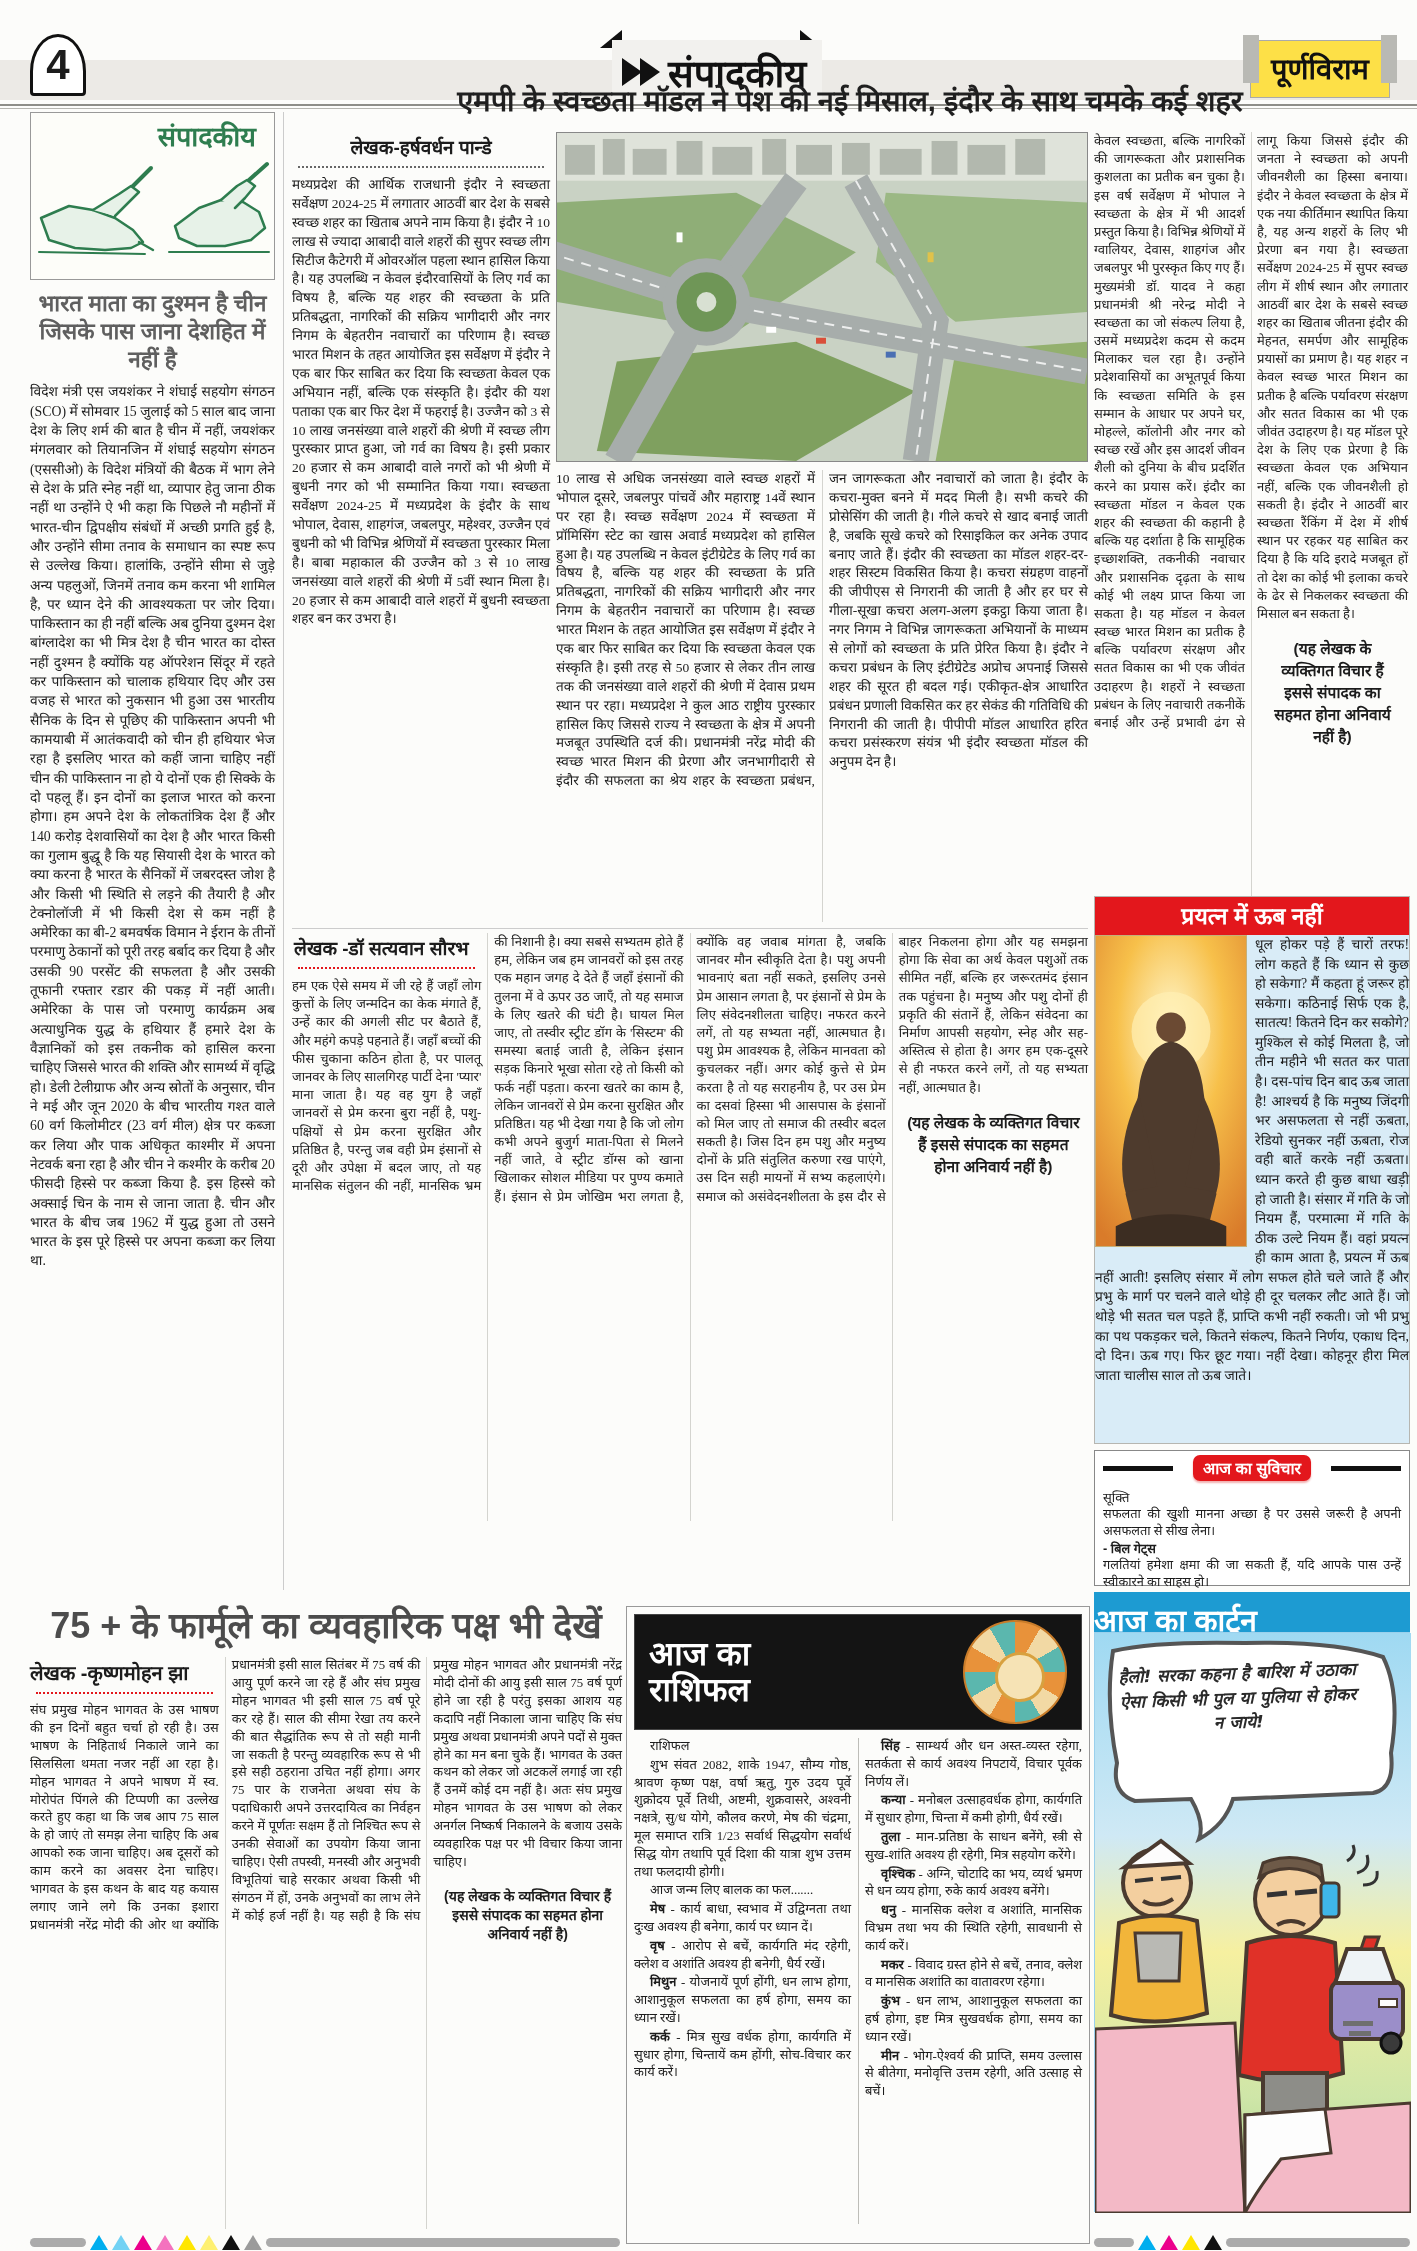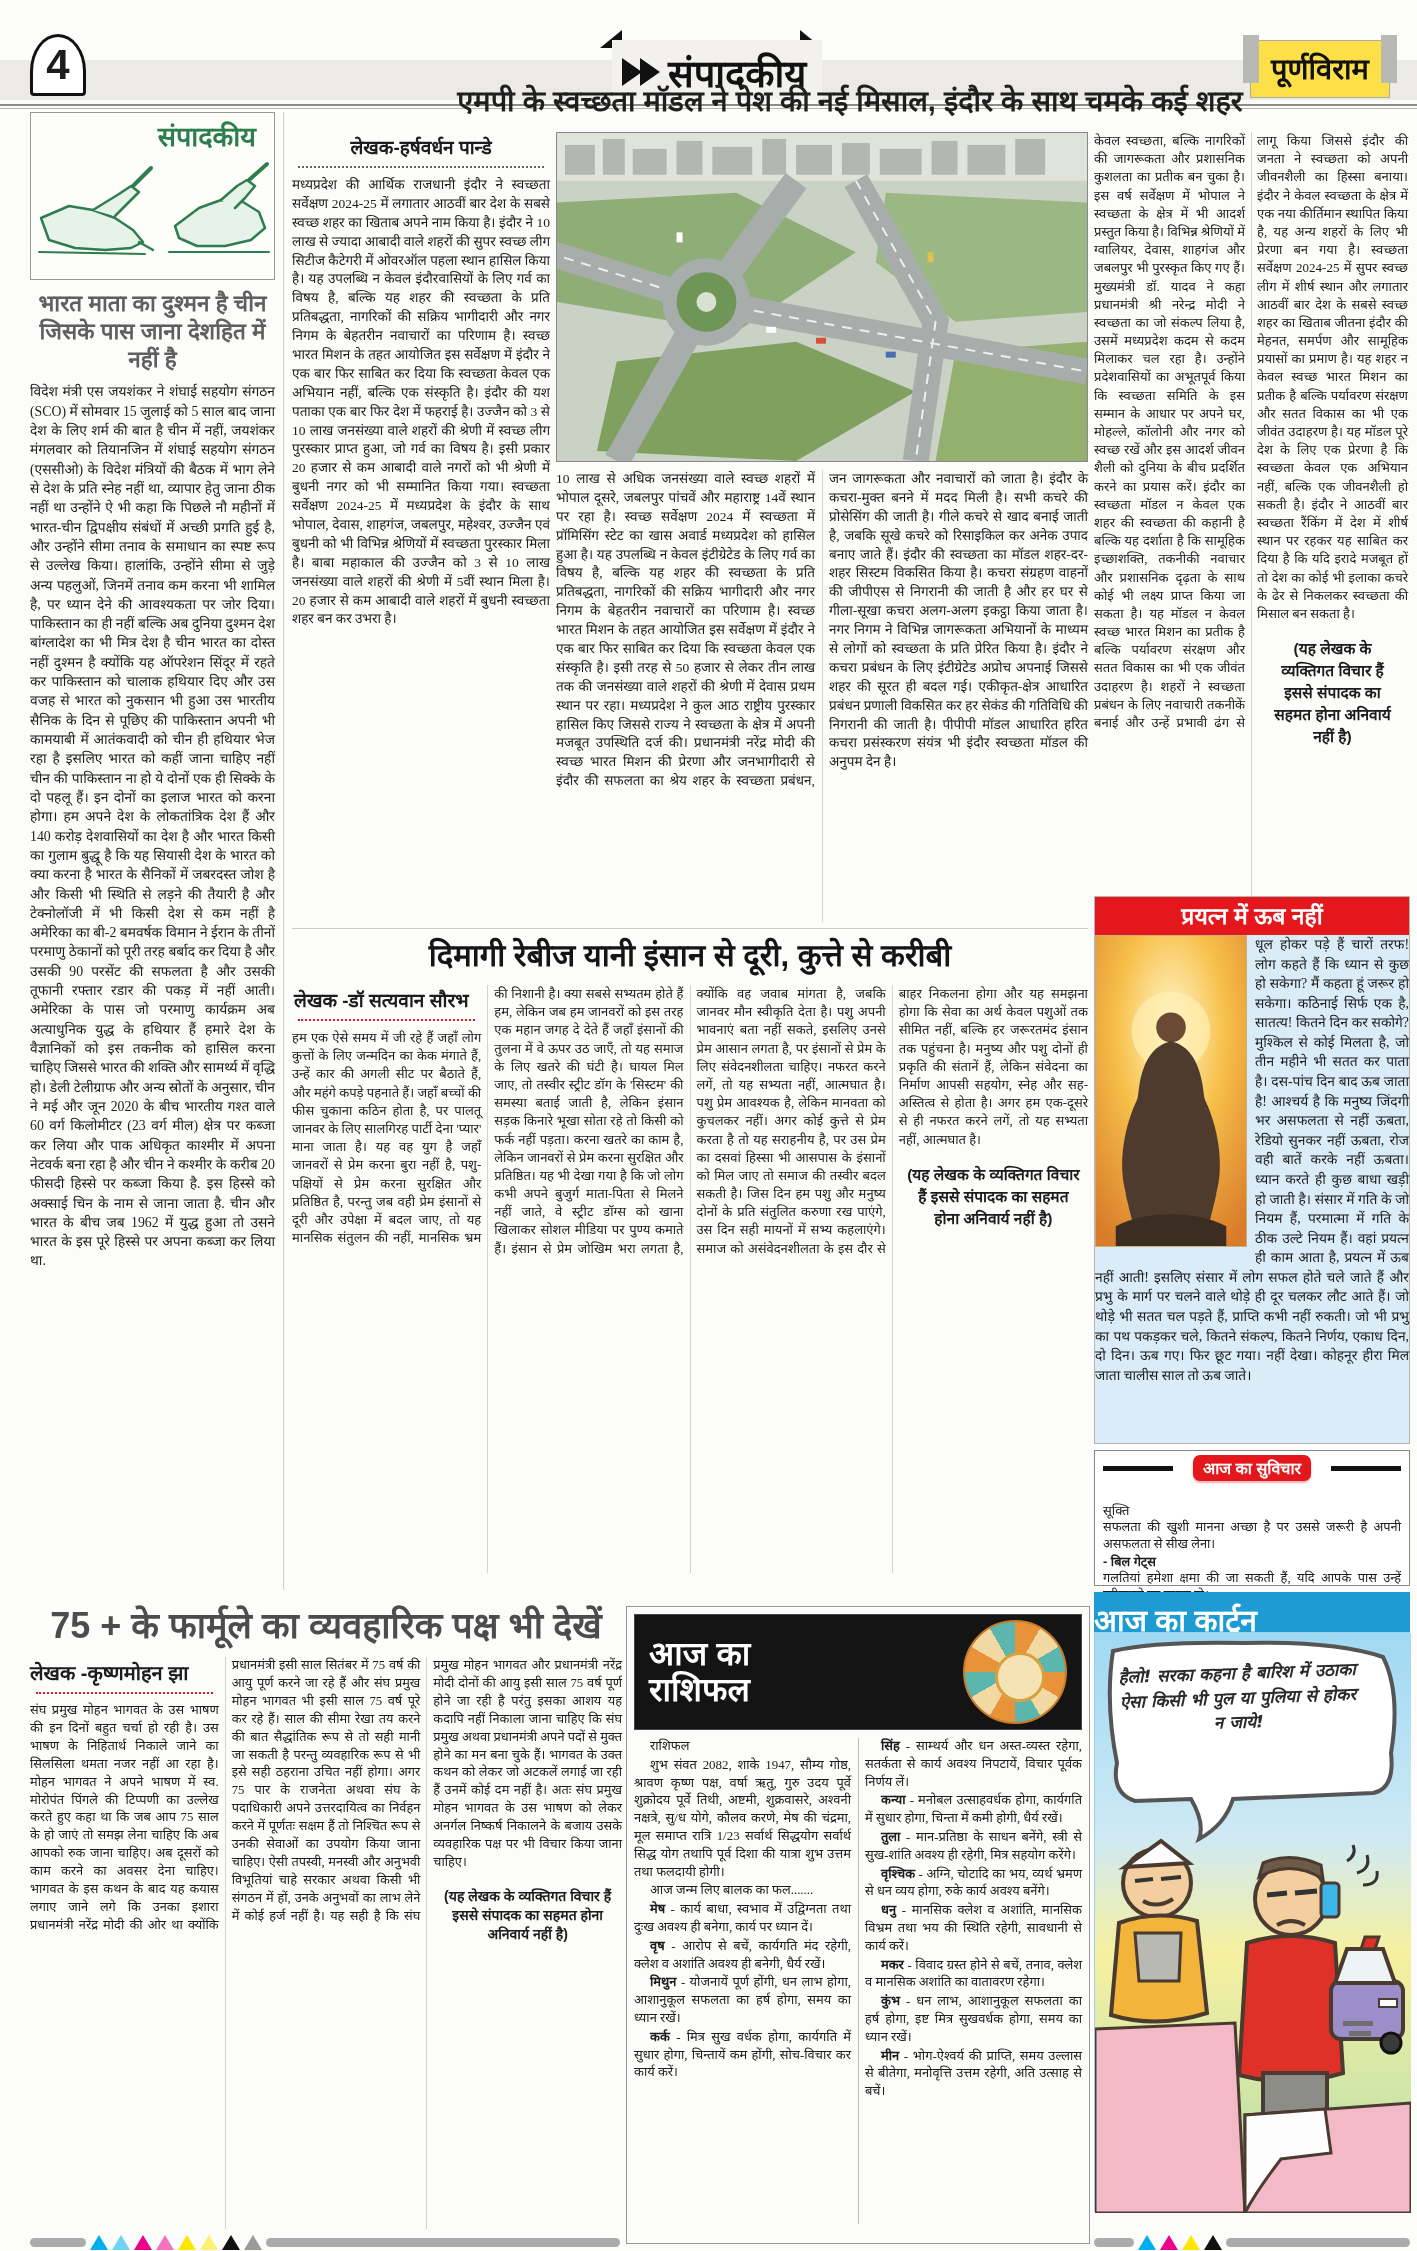--- a/index.html
+++ b/index.html
@@ -62,21 +62,21 @@
   #rab-body .byline{font-size:19px;text-align:left;padding-left:2px;}
 
   
   #prayatna{position:absolute;left:1094px;top:896px;width:316px;height:548px;border:1px solid #b6b6b1;}
   .pray-head{background:var(--accent-red);color:#fff;font-family:"Liberation Sans",sans-serif;font-weight:bold;font-size:23px;text-align:center;height:38px;line-height:38px;}
   .pray-body{background:var(--lightblue-bg);height:508px;font-size:13.8px;line-height:1.42;text-align:justify;}
   .pray-img{float:left;width:152px;height:312px;margin:0 8px 4px 0;border:1px solid #c5b07a;}
 
   
   #suvichar{position:absolute;left:1094px;top:1450px;width:316px;height:136px;border:1px solid #888;background:#fff;padding:4px 8px;}
-  .suv-head{display:flex;align-items:center;gap:20px;margin-bottom:20px;}
+  .suv-head{display:flex;align-items:center;gap:20px;margin-bottom:7px;}
   .suv-line{flex:1;height:5px;background:#111;}
   .suv-badge{background:var(--accent-red);color:#fff;font-family:"Liberation Sans",sans-serif;font-weight:bold;font-size:16px;padding:2px 10px;border-radius:7px;box-shadow:0 2px 2px #f2b0b0;}
   .suv-label{font-size:13px;}
   .suv-quote{font-size:12.8px;line-height:1.3;text-align:justify;}
   .suv-author{font-family:"Liberation Sans",sans-serif;font-weight:bold;font-size:12.8px;}
 
   
   #formula{position:absolute;left:30px;top:1598px;width:592px;height:646px;}
   .for-headline{font-family:"Liberation Sans",sans-serif;font-weight:bold;font-size:36px;color:#4c4c4c;margin:2px 0 8px;text-align:center;}
   #for-body{column-count:3;column-gap:13px;column-rule:1px solid #d4d4cf;height:572px;font-size:12.8px;}
@@ -203,21 +203,20 @@
   <div id="ma-mid">
     <div class="body-txt">10 लाख से अधिक जनसंख्या वाले स्वच्छ शहरों में भोपाल दूसरे, जबलपुर पांचवें और महाराष्ट्र 14वें स्थान पर रहा है। स्वच्छ सर्वेक्षण 2024 में स्वच्छता में प्रॉमिसिंग स्टेट का खास अवार्ड मध्यप्रदेश को हासिल हुआ है। यह उपलब्धि न केवल इंटीग्रेटेड के लिए गर्व का विषय है, बल्कि यह शहर की स्वच्छता के प्रति प्रतिबद्धता, नागरिकों की सक्रिय भागीदारी और नगर निगम के बेहतरीन नवाचारों का परिणाम है। स्वच्छ भारत मिशन के तहत आयोजित इस सर्वेक्षण में इंदौर ने एक बार फिर साबित कर दिया कि स्वच्छता केवल एक संस्कृति है। इसी तरह से 50 हजार से लेकर तीन लाख तक की जनसंख्या वाले शहरों की श्रेणी में देवास प्रथम स्थान पर रहा। मध्यप्रदेश ने कुल आठ राष्ट्रीय पुरस्कार हासिल किए जिससे राज्य ने स्वच्छता के क्षेत्र में अपनी मजबूत उपस्थिति दर्ज की। प्रधानमंत्री नरेंद्र मोदी की स्वच्छ भारत मिशन की प्रेरणा और जनभागीदारी से इंदौर की सफलता का श्रेय शहर के स्वच्छता प्रबंधन, जन जागरूकता और नवाचारों को जाता है। इंदौर के कचरा-मुक्त बनने में मदद मिली है। सभी कचरे की प्रोसेसिंग की जाती है। गीले कचरे से खाद बनाई जाती है, जबकि सूखे कचरे को रिसाइकिल कर अनेक उपाद बनाए जाते हैं। इंदौर की स्वच्छता का मॉडल शहर-दर-शहर सिस्टम विकसित किया है। कचरा संग्रहण वाहनों की जीपीएस से निगरानी की जाती है और हर घर से गीला-सूखा कचरा अलग-अलग इकट्ठा किया जाता है। नगर निगम ने विभिन्न जागरूकता अभियानों के माध्यम से लोगों को स्वच्छता के प्रति प्रेरित किया है। इंदौर ने कचरा प्रबंधन के लिए इंटीग्रेटेड अप्रोच अपनाई जिससे शहर की सूरत ही बदल गई। एकीकृत-क्षेत्र आधारित प्रबंधन प्रणाली विकसित कर हर सेकंड की गतिविधि की निगरानी की जाती है। पीपीपी मॉडल आधारित हरित कचरा प्रसंस्करण संयंत्र भी इंदौर स्वच्छता मॉडल की अनुपम देन है।</div>
   </div>
 
   <div id="ma-right">
     <div class="body-txt">केवल स्वच्छता, बल्कि नागरिकों की जागरूकता और प्रशासनिक कुशलता का प्रतीक बन चुका है। इस वर्ष सर्वेक्षण में भोपाल ने स्वच्छता के क्षेत्र में भी आदर्श प्रस्तुत किया है। विभिन्न श्रेणियों में ग्वालियर, देवास, शाहगंज और जबलपुर भी पुरस्कृत किए गए हैं। मुख्यमंत्री डॉ. यादव ने कहा प्रधानमंत्री श्री नरेन्द्र मोदी ने स्वच्छता का जो संकल्प लिया है, उसमें मध्यप्रदेश कदम से कदम मिलाकर चल रहा है। उन्होंने प्रदेशवासियों का अभूतपूर्व किया कि स्वच्छता समिति के इस सम्मान के आधार पर अपने घर, मोहल्ले, कॉलोनी और नगर को स्वच्छ रखें और इस आदर्श जीवन शैली को दुनिया के बीच प्रदर्शित करने का प्रयास करें। इंदौर का स्वच्छता मॉडल न केवल एक शहर की स्वच्छता की कहानी है बल्कि यह दर्शाता है कि सामूहिक इच्छाशक्ति, तकनीकी नवाचार और प्रशासनिक दृढ़ता के साथ कोई भी लक्ष्य प्राप्त किया जा सकता है। यह मॉडल न केवल स्वच्छ भारत मिशन का प्रतीक है बल्कि पर्यावरण संरक्षण और सतत विकास का भी एक जीवंत उदाहरण है। शहरों ने स्वच्छता प्रबंधन के लिए नवाचारी तकनीकें बनाई और उन्हें प्रभावी ढंग से लागू किया जिससे इंदौर की जनता ने स्वच्छता को अपनी जीवनशैली का हिस्सा बनाया। इंदौर ने केवल स्वच्छता के क्षेत्र में एक नया कीर्तिमान स्थापित किया है, यह अन्य शहरों के लिए भी प्रेरणा बन गया है। स्वच्छता सर्वेक्षण 2024-25 में सुपर स्वच्छ लीग में शीर्ष स्थान और लगातार आठवीं बार देश के सबसे स्वच्छ शहर का खिताब जीतना इंदौर की मेहनत, समर्पण और सामूहिक प्रयासों का प्रमाण है। यह शहर न केवल स्वच्छ भारत मिशन का प्रतीक है बल्कि पर्यावरण संरक्षण और सतत विकास का भी एक जीवंत उदाहरण है। यह मॉडल पूरे देश के लिए एक प्रेरणा है कि स्वच्छता केवल एक अभियान नहीं, बल्कि एक जीवनशैली हो सकती है। इंदौर ने आठवीं बार स्वच्छता रैंकिंग में देश में शीर्ष स्थान पर रहकर यह साबित कर दिया है कि यदि इरादे मजबूत हों तो देश का कोई भी इलाका कचरे के ढेर से निकलकर स्वच्छता की मिसाल बन सकता है।</div>
     <div class="disclaimer">(यह लेखक के व्यक्तिगत विचार हैं इससे संपादक का सहमत होना अनिवार्य नहीं है)</div>
   </div>
 
   <div id="rabies">
-    <div class="rab-headline">दिमागी रेबीज यानी इंसान से दूरी, कुत्ते से करीबी</div>
     <div id="rab-body">
       <div class="byline">लेखक -डॉ सत्यवान सौरभ</div>
       <div class="byline-rule red"></div>
       <div class="body-txt" style="font-size:13px">हम एक ऐसे समय में जी रहे हैं जहाँ लोग कुत्तों के लिए जन्मदिन का केक मंगाते हैं, उन्हें कार की अगली सीट पर बैठाते हैं, और महंगे कपड़े पहनाते हैं। जहाँ बच्चों की फीस चुकाना कठिन होता है, पर पालतू जानवर के लिए सालगिरह पार्टी देना 'प्यार' माना जाता है। यह वह युग है जहाँ जानवरों से प्रेम करना बुरा नहीं है, पशु-पक्षियों से प्रेम करना सुरक्षित और प्रतिष्ठित है, परन्तु जब वही प्रेम इंसानों से दूरी और उपेक्षा में बदल जाए, तो यह मानसिक संतुलन की नहीं, मानसिक भ्रम की निशानी है। क्या सबसे सभ्यतम होते हैं हम, लेकिन जब हम जानवरों को इस तरह एक महान जगह दे देते हैं जहाँ इंसानों की तुलना में वे ऊपर उठ जाएँ, तो यह समाज के लिए खतरे की घंटी है। घायल मिल जाए, तो तस्वीर स्ट्रीट डॉग के 'सिस्टम' की समस्या बताई जाती है, लेकिन इंसान सड़क किनारे भूखा सोता रहे तो किसी को फर्क नहीं पड़ता। करना खतरे का काम है, लेकिन जानवरों से प्रेम करना सुरक्षित और प्रतिष्ठित। यह भी देखा गया है कि जो लोग कभी अपने बुजुर्ग माता-पिता से मिलने नहीं जाते, वे स्ट्रीट डॉग्स को खाना खिलाकर सोशल मीडिया पर पुण्य कमाते हैं। इंसान से प्रेम जोखिम भरा लगता है, क्योंकि वह जवाब मांगता है, जबकि जानवर मौन स्वीकृति देता है। पशु अपनी भावनाएं बता नहीं सकते, इसलिए उनसे प्रेम आसान लगता है, पर इंसानों से प्रेम के लिए संवेदनशीलता चाहिए। नफरत करने लगें, तो यह सभ्यता नहीं, आत्मघात है। पशु प्रेम आवश्यक है, लेकिन मानवता को कुचलकर नहीं। अगर कोई कुत्ते से प्रेम करता है तो यह सराहनीय है, पर उस प्रेम का दसवां हिस्सा भी आसपास के इंसानों को मिल जाए तो समाज की तस्वीर बदल सकती है। जिस दिन हम पशु और मनुष्य दोनों के प्रति संतुलित करुणा रख पाएंगे, उस दिन सही मायनों में सभ्य कहलाएंगे। समाज को असंवेदनशीलता के इस दौर से बाहर निकलना होगा और यह समझना होगा कि सेवा का अर्थ केवल पशुओं तक सीमित नहीं, बल्कि हर जरूरतमंद इंसान तक पहुंचना है। मनुष्य और पशु दोनों ही प्रकृति की संतानें हैं, लेकिन संवेदना का निर्माण आपसी सहयोग, स्नेह और सह-अस्तित्व से होता है। अगर हम एक-दूसरे से ही नफरत करने लगें, तो यह सभ्यता नहीं, आत्मघात है।</div>
       <div class="disclaimer">(यह लेखक के व्यक्तिगत विचार हैं इससे संपादक का सहमत होना अनिवार्य नहीं है)</div>
     </div>
   </div>
 
   <div id="prayatna">
     <div class="pray-head">प्रयत्न में ऊब नहीं</div>

